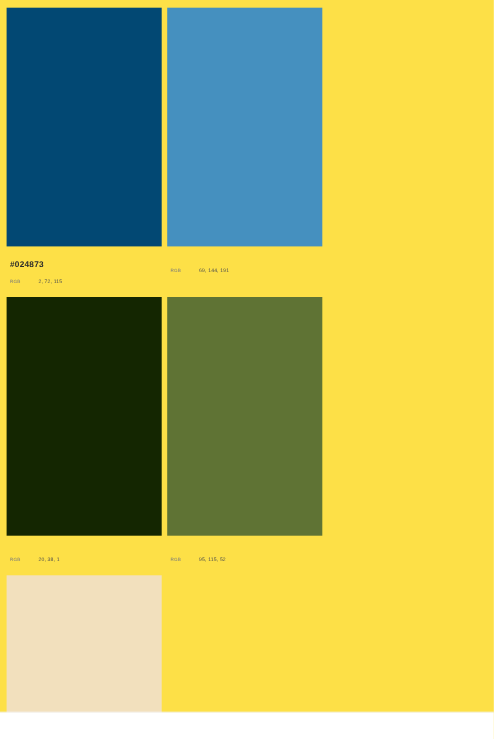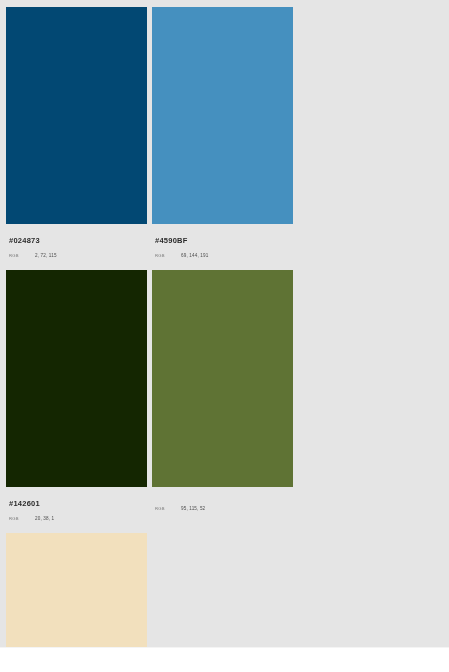--- a/index.html
+++ b/index.html
@@ -13,21 +13,21 @@
     background: #ffffff;
     font-family: "Liberation Sans", sans-serif;
     overflow: hidden;
     position: relative;
   }
 
   #palette-page {
     position: relative;
     width: 449px;
     height: 672px;
-    background: #e5e5e5;
+    background: #fde047;
     box-sizing: border-box;
   }
 
   
   .swatch-grid {
     position: absolute;
     left: 6px;
     top: 7px;
     width: 437px;
     display: flex;
@@ -116,31 +116,29 @@
           <div class="swatch-hex">#024873</div>
           <div class="swatch-rgb-line">
             <span class="rgb-tag">RGB</span>
             <span class="rgb-values">2, 72, 115</span>
           </div>
         </div>
       </div>
       <div class="swatch-cell">
         <div class="swatch-chip" style="background: rgb(69, 144, 191);"></div>
         <div class="swatch-meta">
-          <div class="swatch-hex">#4590BF</div>
           <div class="swatch-rgb-line">
             <span class="rgb-tag">RGB</span>
             <span class="rgb-values">69, 144, 191</span>
           </div>
         </div>
       </div>
       <div class="swatch-cell">
         <div class="swatch-chip" style="background: rgb(20, 38, 1);"></div>
         <div class="swatch-meta">
-          <div class="swatch-hex">#142601</div>
           <div class="swatch-rgb-line">
             <span class="rgb-tag">RGB</span>
             <span class="rgb-values">20, 38, 1</span>
           </div>
         </div>
       </div>
       <div class="swatch-cell">
         <div class="swatch-chip" style="background: rgb(95, 115, 52);"></div>
         <div class="swatch-meta">
           <div class="swatch-rgb-line">

